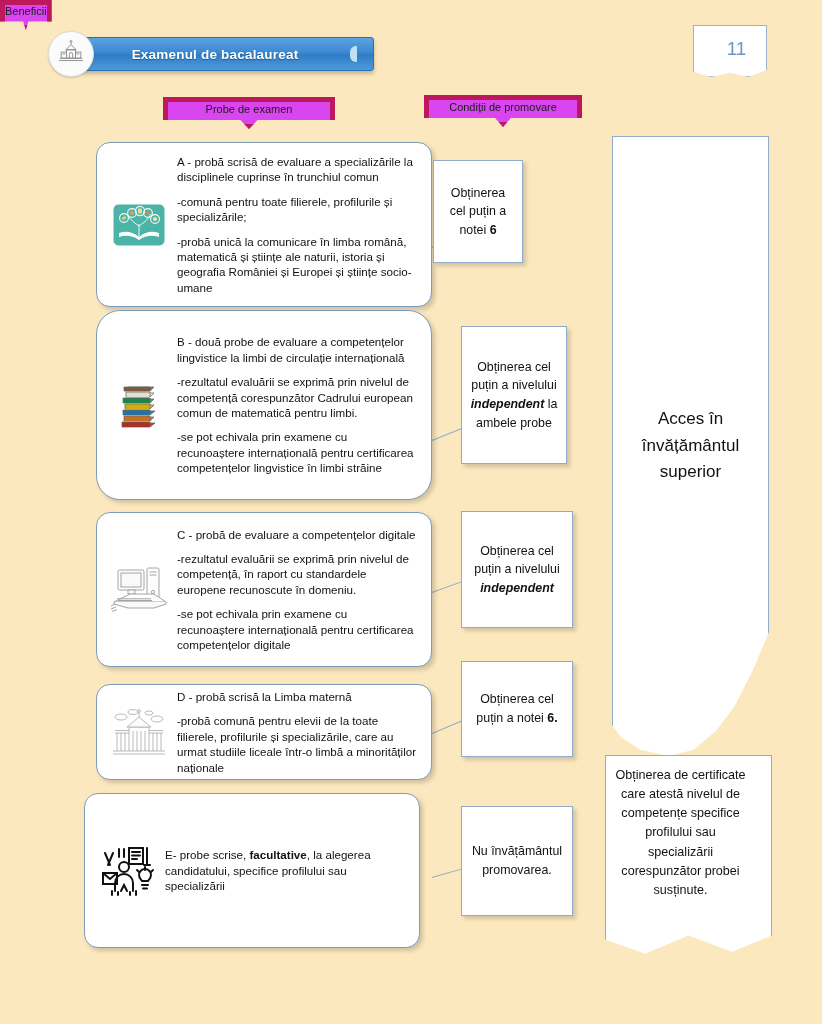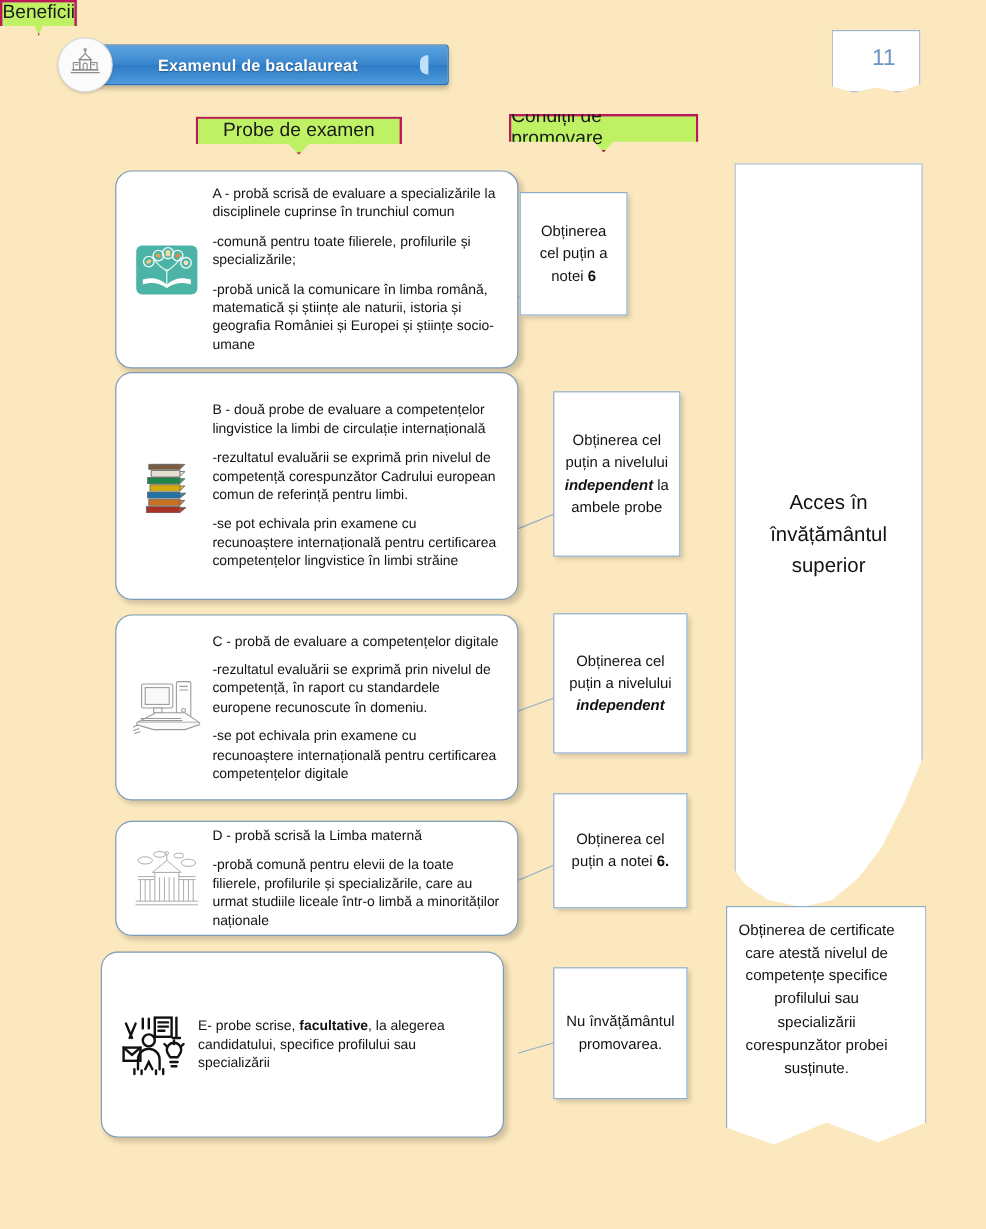--- a/index.html
+++ b/index.html
@@ -46,24 +46,24 @@
     position:absolute;left:693px;top:25px;width:72px;height:50px;
     background:#ffffff;border:1px solid #9bb4cc;
     display:flex;align-items:flex-start;justify-content:center;
     box-shadow:2px 2px 3px rgba(0,0,0,.18);
     clip-path:polygon(0 0,100% 0,100% 86%,75% 100%,50% 92%,25% 100%,0 90%);
   }
   .pagenum span{color:#6f95c4;font-size:19px;line-height:46px;margin-left:13px;}
 
   
   .colhead{
-    position:absolute;background:#bef264;border:2px solid #be185d;
+    position:absolute;background:#d946ef;border:5px solid #be185d;
     box-shadow:2px 2px 3px rgba(0,0,0,.16);
     display:flex;align-items:center;justify-content:center;
-    color:#1a1a1a;font-size:16px;
+    color:#1a1a1a;font-size:11px;
     clip-path:polygon(0 0,100% 0,100% 72%,55% 72%,50% 100%,45% 72%,0 72%);
     padding-bottom:8px;box-sizing:border-box;
   }
   #head-probe   {left:163px;top:97px;width:172px;height:32px;}
   #head-conditii{left:424px;top:95px;width:158px;height:32px;}
 
   
   .card{
     position:absolute;background:#ffffff;
     border:1px solid #7d9cb8;border-radius:14px;
@@ -73,21 +73,21 @@
   .card .icon{
     flex:0 0 auto;width:64px;margin-left:10px;margin-right:4px;
     display:flex;align-items:center;justify-content:center;
   }
   .card .body{flex:1 1 auto;padding:10px 14px 10px 2px;}
   .card p{margin:0 0 9px 0;font-size:11.6px;line-height:1.33;color:#121212;}
   .card p:last-child{margin-bottom:0;}
   .card p b{font-weight:bold;}
 
   #card-a{left:96px;top:142px;width:336px;height:165px;}
-  #card-b{left:96px;top:310px;width:336px;height:190px;}
+  #card-b{left:96px;top:310px;width:336px;height:190px;border-radius:24px;}
   #card-c{left:96px;top:512px;width:336px;height:155px;}
   #card-d{left:96px;top:684px;width:336px;height:96px;}
   #card-e{left:84px;top:793px;width:336px;height:155px;}
 
   
   .cond{
     position:absolute;background:#ffffff;border:1px solid #8fadc8;
     box-shadow:3px 3px 4px rgba(0,0,0,.17);
     display:flex;align-items:center;justify-content:center;text-align:center;
     font-size:12.4px;line-height:1.5;color:#121212;box-sizing:border-box;padding:6px 8px;
@@ -204,21 +204,21 @@
           <path d="M9 26 v-5 h27 v5" fill="#1e8449"></path>
           <path d="M12 20 h24 l4 -4 h-24 Z" fill="#f6f3ea"></path>
           <path d="M12 20 v-5 h24 v5" fill="#e4dfd2"></path>
           <path d="M10 14 h26 l4 -4 h-26 Z" fill="#8e6b4a"></path>
           <path d="M10 14 v-4 h26 v4" fill="#7a5b3e"></path>
         </g>
       </svg>
     </div>
     <div class="body">
       <p>B - două probe de evaluare a competențelor lingvistice la limbi de circulație internațională</p>
-      <p>-rezultatul evaluării se exprimă prin nivelul de competență corespunzător Cadrului european comun de referință pentru limbi.</p>
+      <p>-rezultatul evaluării se exprimă prin nivelul de competență corespunzător Cadrului european comun de matematică pentru limbi.</p>
       <p>-se pot echivala prin examene cu recunoaștere internațională pentru certificarea competențelor lingvistice în limbi străine</p>
     </div>
   </div>
 
   <div class="card" id="card-c">
     <div class="icon">
       <svg width="58" height="48" viewBox="0 0 58 48" fill="none" stroke="#9a9a9a" stroke-width="0.9">
         <rect x="8" y="4" width="26" height="20" rx="1.5" fill="#fdfdfd"></rect>
         <rect x="11" y="7" width="20" height="14" fill="#f7f9fa"></rect>
         <path d="M18 24 h7 v4 h-7 Z" fill="#fbfbfb"></path>

